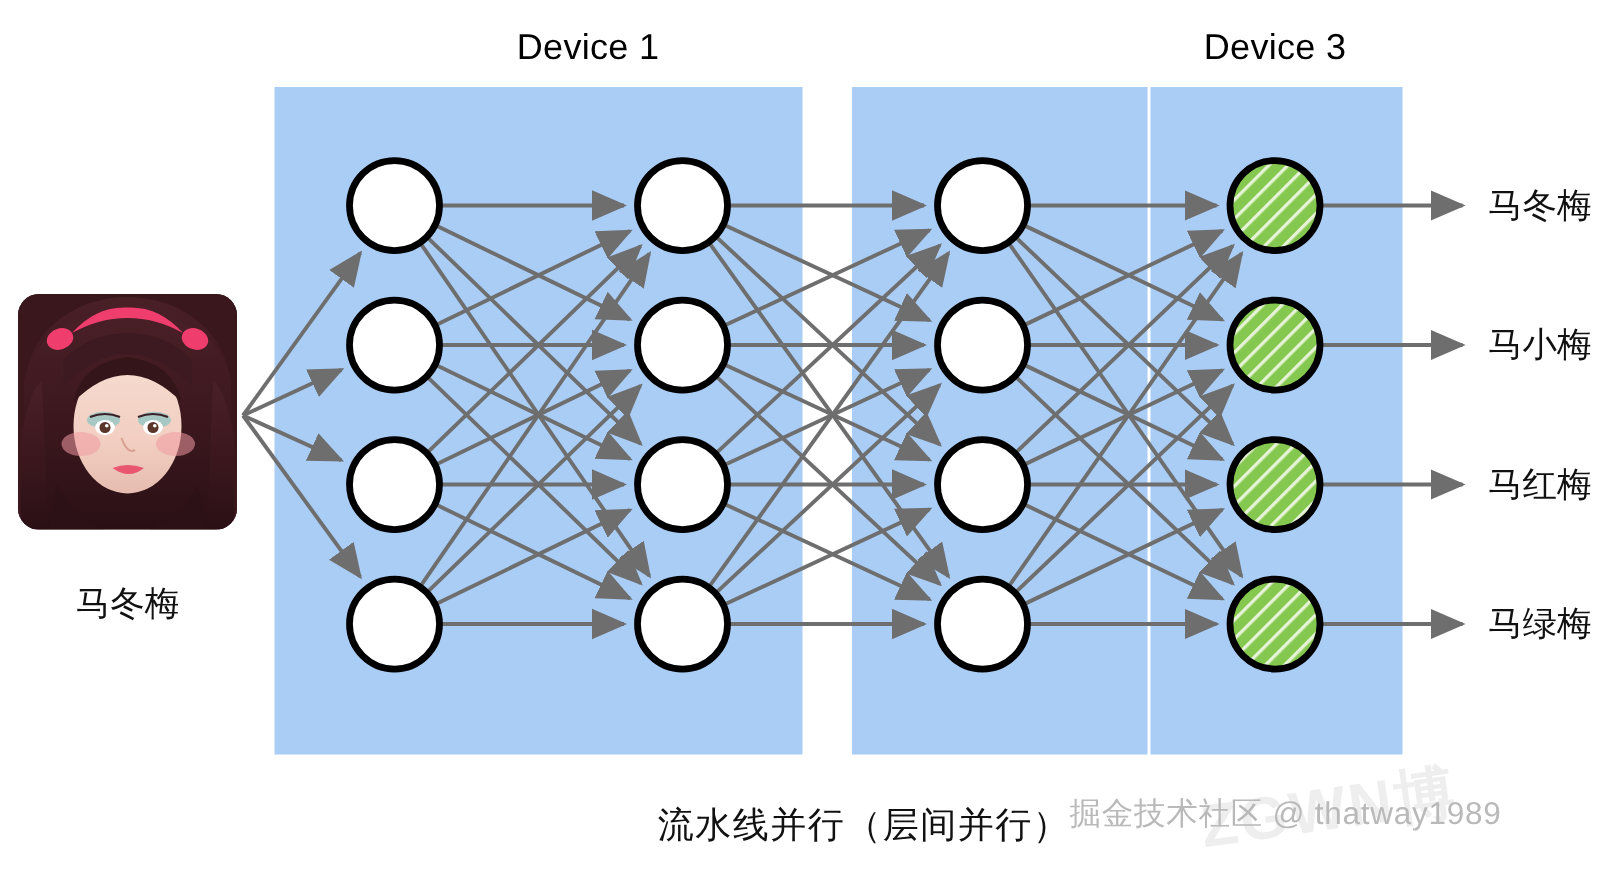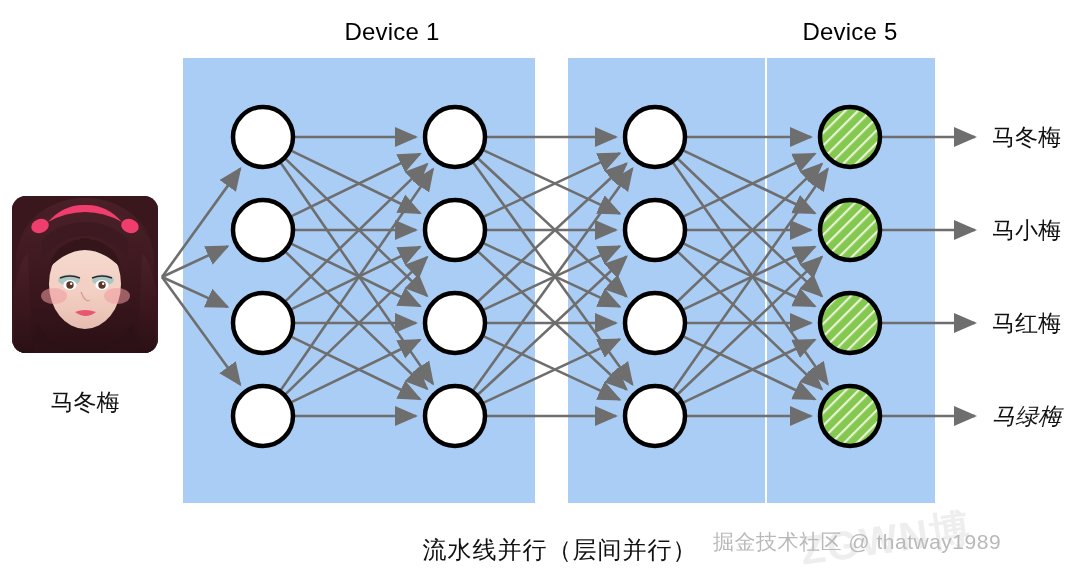--- a/index.html
+++ b/index.html
@@ -57,21 +57,21 @@
     position: absolute;
     left: 85px;
     top: 387px;
     transform: translateX(-50%);
     font-size: 23px;
     color: #111111;
     white-space: nowrap;
   }
   #bottom-caption {
     position: absolute;
-    left: 560px;
+    left: 576px;
     top: 534px;
     transform: translateX(-50%);
     font-size: 24px;
     color: #111111;
     white-space: nowrap;
     letter-spacing: 1px;
   }
   #watermark {
     position: absolute;
     left: 713px;
@@ -188,21 +188,21 @@
         <circle cx="655" cy="323" r="30" fill="#FFFFFF" stroke="#000000" stroke-width="4.5"></circle>
         <circle cx="655" cy="416" r="30" fill="#FFFFFF" stroke="#000000" stroke-width="4.5"></circle>
         <circle cx="850" cy="137" r="30" fill="url(#greenHatch)" stroke="#000000" stroke-width="4.5"></circle>
         <circle cx="850" cy="230" r="30" fill="url(#greenHatch)" stroke="#000000" stroke-width="4.5"></circle>
         <circle cx="850" cy="323" r="30" fill="url(#greenHatch)" stroke="#000000" stroke-width="4.5"></circle>
         <circle cx="850" cy="416" r="30" fill="url(#greenHatch)" stroke="#000000" stroke-width="4.5"></circle>
       </g>
   </svg>
 
   <div class="device-label" style="left:348px; top:18px;margin-left:44px;">Device 1</div>
-  <div class="device-label" style="left:850px; top:18px;">Device 5</div>
+  <div class="device-label" style="left:850px; top:18px;">Device 3</div>
 
   <div id="input-photo">
     <svg viewBox="0 0 146 157" xmlns="http://www.w3.org/2000/svg" preserveAspectRatio="none">
       <defs>
         <linearGradient id="skinG" x1="0" y1="0" x2="0" y2="1">
           <stop offset="0%" stop-color="#f6dcd0"></stop>
           <stop offset="60%" stop-color="#f2cfc2"></stop>
           <stop offset="100%" stop-color="#e6bdb0"></stop>
         </linearGradient>
         <linearGradient id="hairG" x1="0" y1="0" x2="0" y2="1">
@@ -239,20 +239,20 @@
       <path d="M26 128 Q40 150 58 157 L20 157 Z" fill="#2c1116"></path>
       <path d="M120 128 Q106 150 88 157 L126 157 Z" fill="#2c1116"></path>
     </svg>
   </div>
 
   <div id="input-caption">马冬梅</div>
 
   <div class="output-label" style="left:992px; top:137px;">马冬梅</div>
   <div class="output-label" style="left:992px; top:230px;text-align:right;">马小梅</div>
   <div class="output-label" style="left:992px; top:323px;text-align:center;">马红梅</div>
-  <div class="output-label" style="left:992px; top:416px;font-style:italic;">马绿梅</div>
+  <div class="output-label" style="left:992px; top:416px;">马绿梅</div>
 
   <div id="bottom-caption">流水线并行（层间并行）</div>
 
   <div id="watermark-ghost">ZGWN博</div>
   <div id="watermark">掘金技术社区 @ thatway1989</div>
 
 </div>
 
 </body></html>

